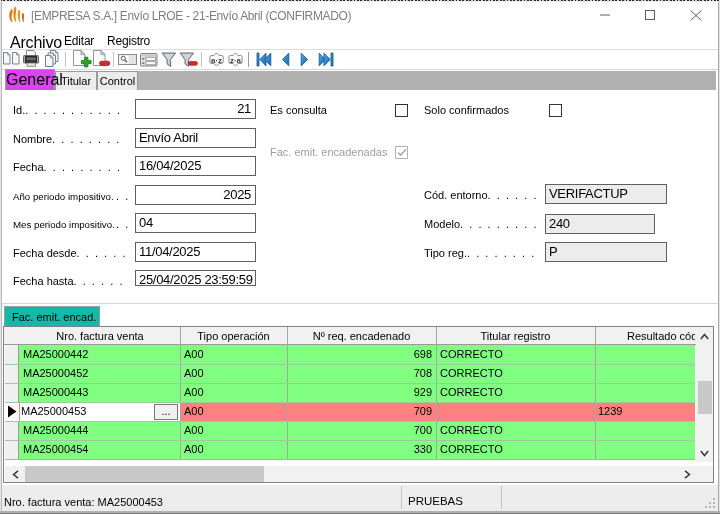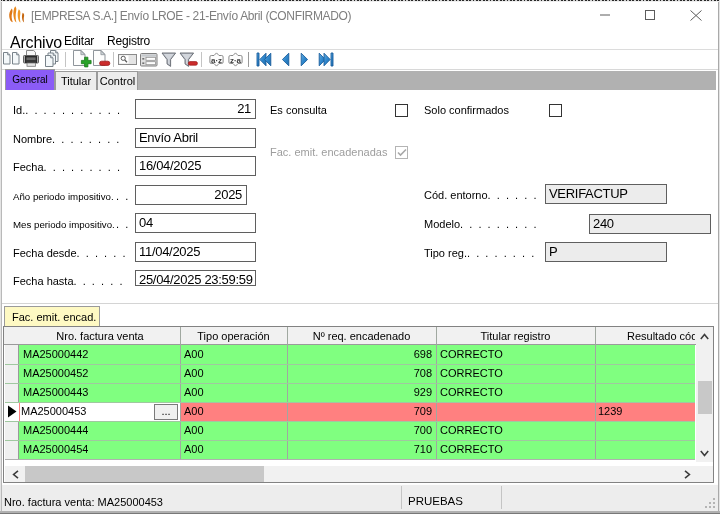--- a/index.html
+++ b/index.html
@@ -123,60 +123,60 @@
     <path d="M319.2,3.2 L325.4,9.5 L319.2,15.8 z"></path>
     <path d="M324,3.2 L330.2,9.5 L324,15.8 z"></path>
     <rect x="331" y="3" width="2" height="13"></rect>
   </g>
 </svg>
 <div class="abs" style="left:2px;top:68.5px;width:716px;height:1px;background:#d8d8d8;"></div>
 
 <div class="abs" style="left:137px;top:71px;width:579px;height:18.5px;background:#b1b1b1;"></div>
 <div class="abs" style="left:55px;top:71px;width:42px;height:19px;background:#ececec;border:1px solid #9a9a9a;border-bottom:none;font-size:11px;text-align:center;line-height:18px;">Titular</div>
 <div class="abs" style="left:97px;top:71px;width:41px;height:19px;background:#ececec;border:1px solid #9a9a9a;border-bottom:none;font-size:11px;text-align:center;line-height:18px;">Control</div>
-<div class="abs" style="left:5px;top:69px;width:50px;height:21px;background:#8b5cf6;border:1px solid #9a9a9a;border-bottom:none;font-size:10px;text-align:center;line-height:20px;">General</div>
+<div class="abs" style="left:5px;top:69px;width:50px;height:21px;background:#d946ef;border:1px solid #9a9a9a;border-bottom:none;font-size:16px;text-align:center;line-height:20px;">General</div>
 
 <div class="lbl dots" style="left:13px;top:104px;">Id..<span>&nbsp; .&nbsp; .&nbsp; .&nbsp; .&nbsp; .&nbsp; .&nbsp; .&nbsp; .&nbsp; .&nbsp; .&nbsp; .&nbsp; .&nbsp; .</span></div>
 <div class="lbl dots" style="left:13px;top:133px;">Nombre.<span>&nbsp; .&nbsp; .&nbsp; .&nbsp; .&nbsp; .&nbsp; .&nbsp; .&nbsp; .&nbsp; .&nbsp; .&nbsp; .&nbsp; .</span></div>
 <div class="lbl dots" style="left:13px;top:161px;">Fecha.<span>&nbsp; .&nbsp; .&nbsp; .&nbsp; .&nbsp; .&nbsp; .&nbsp; .&nbsp; .&nbsp; .&nbsp; .&nbsp; .&nbsp; .</span></div>
 <div class="lbl" style="left:13px;top:190.5px;font-size:9.7px;">Año periodo impositivo.</div>
 <div class="lbl" style="left:116px;top:190px;">.&nbsp; .</div>
 <div class="lbl" style="left:13px;top:218.5px;font-size:9.7px;">Mes periodo impositivo.</div>
 <div class="lbl" style="left:116px;top:218px;">.&nbsp; .</div>
 <div class="lbl dots" style="left:13px;top:247px;">Fecha desde.<span>&nbsp; .&nbsp; .&nbsp; .&nbsp; .&nbsp; .&nbsp; .&nbsp; .&nbsp; .</span></div>
 <div class="lbl dots" style="left:13px;top:275px;">Fecha hasta.<span>&nbsp; .&nbsp; .&nbsp; .&nbsp; .&nbsp; .&nbsp; .&nbsp; .&nbsp; .</span></div>
 
 <div class="box num" style="left:135px;top:99px;width:121px;height:20px;">21</div>
 <div class="box" style="left:135px;top:127.5px;width:121px;height:20px;">Envío Abril</div>
 <div class="box" style="left:135px;top:156px;width:121px;height:20px;">16/04/2025</div>
-<div class="box num" style="left:135px;top:184.5px;width:112px;height:20px;">2025</div>
+<div class="box num" style="left:135px;top:184.5px;width:121px;height:20px;">2025</div>
 <div class="box" style="left:135px;top:213px;width:121px;height:20px;">04</div>
 <div class="box" style="left:135px;top:241.5px;width:121px;height:20px;">11/04/2025</div>
 <div class="box" style="left:135px;top:270px;width:121px;height:16px;">25/04/2025 23:59:59</div>
 
 <div class="lbl" style="left:270px;top:104px;">Es consulta</div>
 <div class="cb" style="left:395px;top:104px;"></div>
 <div class="lbl" style="left:424px;top:104px;text-align:right;">Solo confirmados</div>
 <div class="cb" style="left:549px;top:104px;"></div>
 <div class="lbl" style="left:270px;top:146px;color:#9d9d9d;">Fac. emit. encadenadas</div>
 <div class="cb" style="left:395px;top:146px;border-color:#b4b4b4;"></div>
 <svg class="abs" style="left:397px;top:148px;" width="10" height="9" viewBox="0 0 10 9">
     <path d="M1,4.5 L3.5,7 L9,1.5" fill="none" stroke="#a8a8a8" stroke-width="1.6"></path>
   </svg>
 
 <div class="lbl dots rdots" style="left:424px;top:189px;">Cód. entorno.<span>&nbsp; .&nbsp; .&nbsp; .&nbsp; .&nbsp; .&nbsp; .&nbsp; .&nbsp; .</span></div>
 <div class="box gbox" style="left:545px;top:184px;width:122px;height:20px;">VERIFACTUP</div>
 <div class="lbl dots rdots" style="left:424px;top:218px;">Modelo.<span>&nbsp; .&nbsp; .&nbsp; .&nbsp; .&nbsp; .&nbsp; .&nbsp; .&nbsp; .&nbsp; .&nbsp; .&nbsp; .</span></div>
-<div class="box gbox" style="left:545px;top:213.5px;width:122px;height:20px;margin-left:44px;">240</div>
+<div class="box gbox" style="left:545px;top:213.5px;width:110px;height:20px;">240</div>
 <div class="lbl dots rdots" style="left:424px;top:247px;">Tipo reg..<span>&nbsp; .&nbsp; .&nbsp; .&nbsp; .&nbsp; .&nbsp; .&nbsp; .&nbsp; .&nbsp; .&nbsp; .</span></div>
 <div class="box gbox" style="left:545px;top:242px;width:122px;height:20px;">P</div>
 
 <div class="abs" style="left:2px;top:302.5px;width:716px;height:1px;background:#d4d4d4;"></div>
 
-<div class="abs" style="left:4px;top:306px;width:96px;height:21px;background:#fef9c3;border:1px solid #9a9a9a;border-bottom:none;font-size:11px;line-height:20px;padding-left:7px;">Fac. emit. encad.</div>
+<div class="abs" style="left:4px;top:306px;width:96px;height:21px;background:#14b8a6;border:1px solid #9a9a9a;border-bottom:none;font-size:11px;line-height:20px;padding-left:7px;">Fac. emit. encad.</div>
 
 <div class="abs" style="left:3px;top:326px;width:711px;height:157px;border:1px solid #828282;background:#fff;"></div>
 
 <div class="abs" style="left:4px;top:327px;width:709px;height:18px;background:#f1f1f1;border-bottom:1px solid #9a9a9a;"></div>
 <div class="cell" style="left:20px;top:327px;width:160px;line-height:18px;text-align:center;">Nro. factura venta</div>
 <div class="cell" style="left:180px;top:327px;width:107px;line-height:18px;text-align:center;">Tipo operación</div>
 <div class="cell" style="left:287px;top:327px;width:149px;line-height:18px;text-align:center;">Nº req. encadenado</div>
 <div class="cell" style="left:436px;top:327px;width:159px;line-height:18px;text-align:center;">Titular registro</div>
 <div class="cell" style="left:627px;top:327px;width:68px;line-height:18px;">Resultado cód</div>
 
@@ -212,21 +212,21 @@
 <div class="cell" style="left:184px;top:402px;">A00</div>
 <div class="cell" style="left:287px;top:402px;width:145px;text-align:right;">709</div>
 <div class="cell" style="left:440px;top:414px;margin-top:48px;">INCORRECTO</div>
 <div class="cell" style="left:598px;top:402px;">1239</div>
 <div class="cell" style="left:23px;top:421px;">MA25000444</div>
 <div class="cell" style="left:184px;top:421px;">A00</div>
 <div class="cell" style="left:287px;top:421px;width:145px;text-align:right;">700</div>
 <div class="cell" style="left:440px;top:421px;">CORRECTO</div>
 <div class="cell" style="left:23px;top:440px;">MA25000454</div>
 <div class="cell" style="left:184px;top:440px;">A00</div>
-<div class="cell" style="left:287px;top:440px;width:145px;text-align:right;">710</div>
+<div class="cell" style="left:287px;top:440px;width:145px;text-align:right;">330</div>
 <div class="cell" style="left:440px;top:440px;">CORRECTO</div>
 
 <div class="vline" style="left:180px;top:327px;height:132px;background:#a0a8a0;"></div>
 <div class="vline" style="left:287px;top:327px;height:132px;background:#a0a8a0;"></div>
 <div class="vline" style="left:436px;top:327px;height:132px;background:#a0a8a0;"></div>
 <div class="vline" style="left:595px;top:327px;height:132px;background:#a0a8a0;"></div>
 <div class="hline" style="left:5px;top:364px;width:690px;background:#a0c8a0;"></div>
 <div class="hline" style="left:5px;top:383px;width:690px;background:#a0c8a0;"></div>
 <div class="hline" style="left:5px;top:402px;width:690px;background:#a0c8a0;"></div>
 <div class="hline" style="left:5px;top:421px;width:690px;background:#a0c8a0;"></div>

